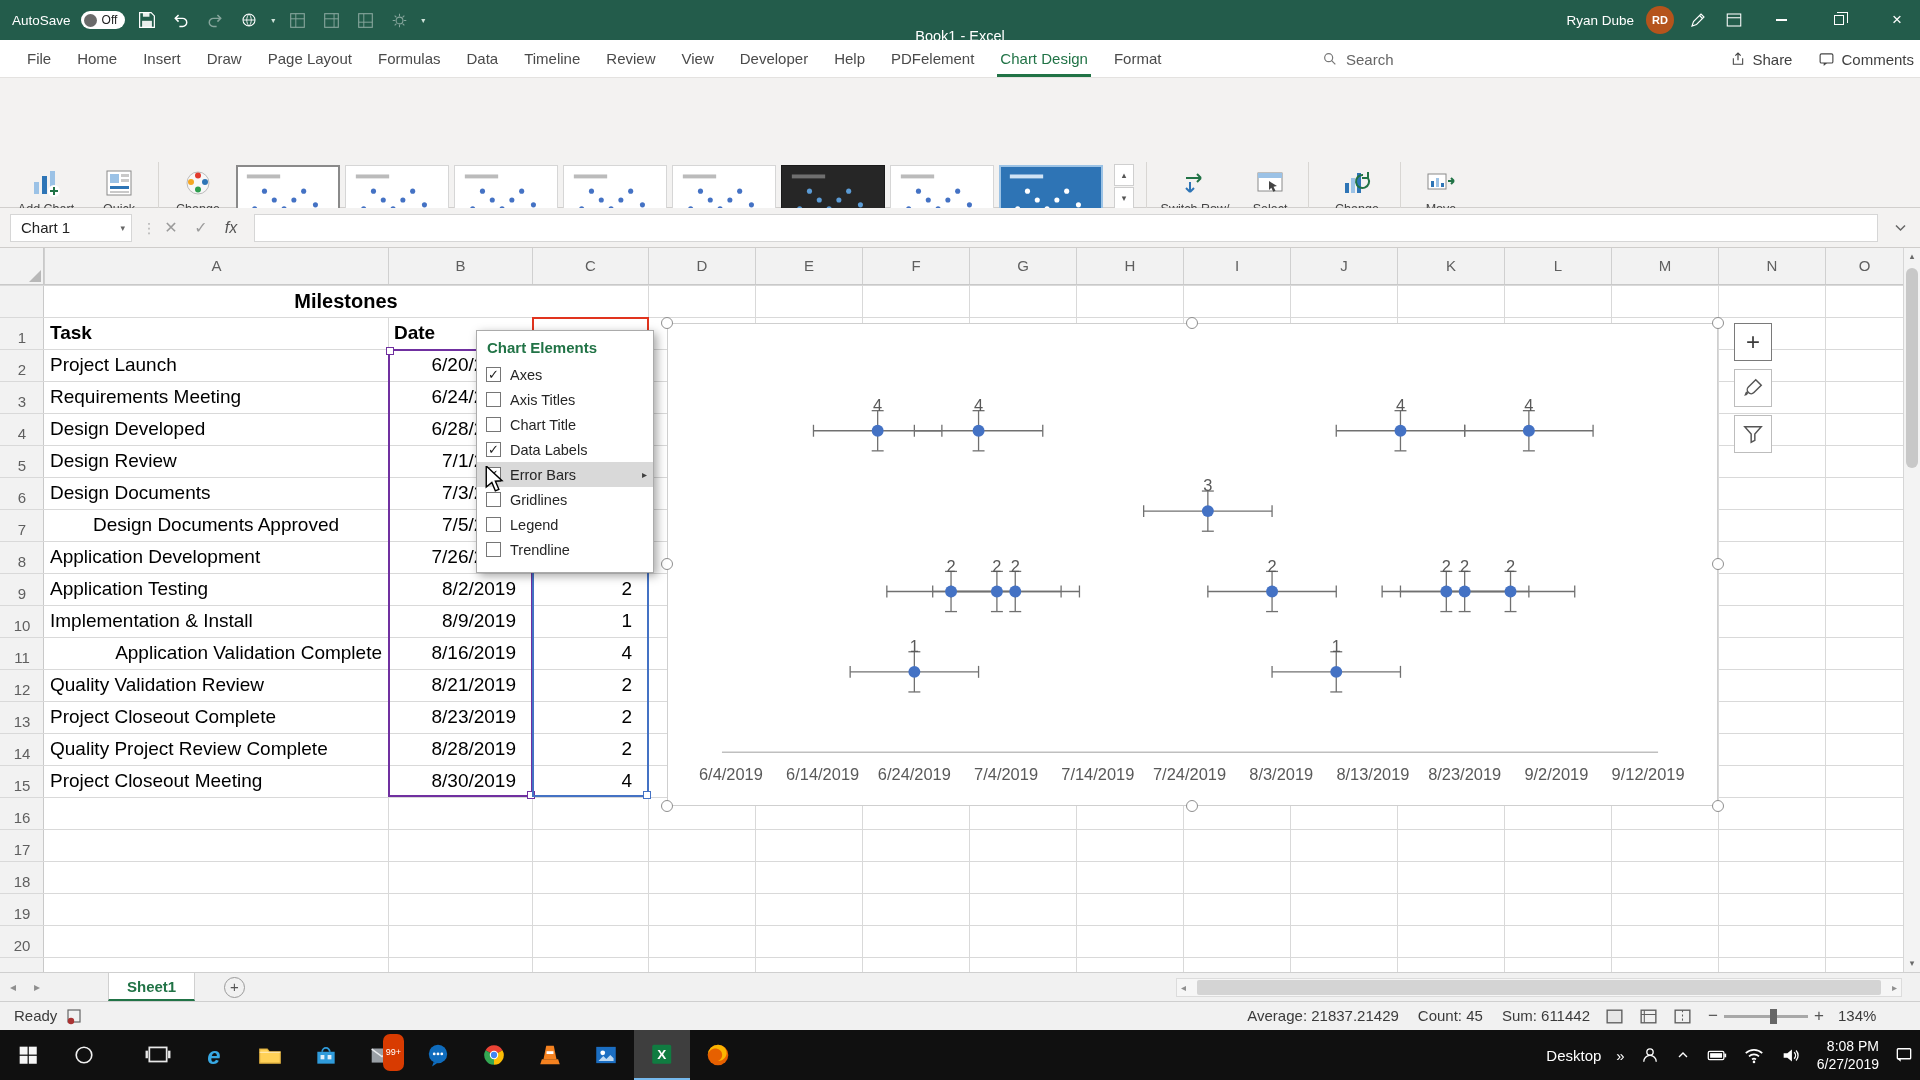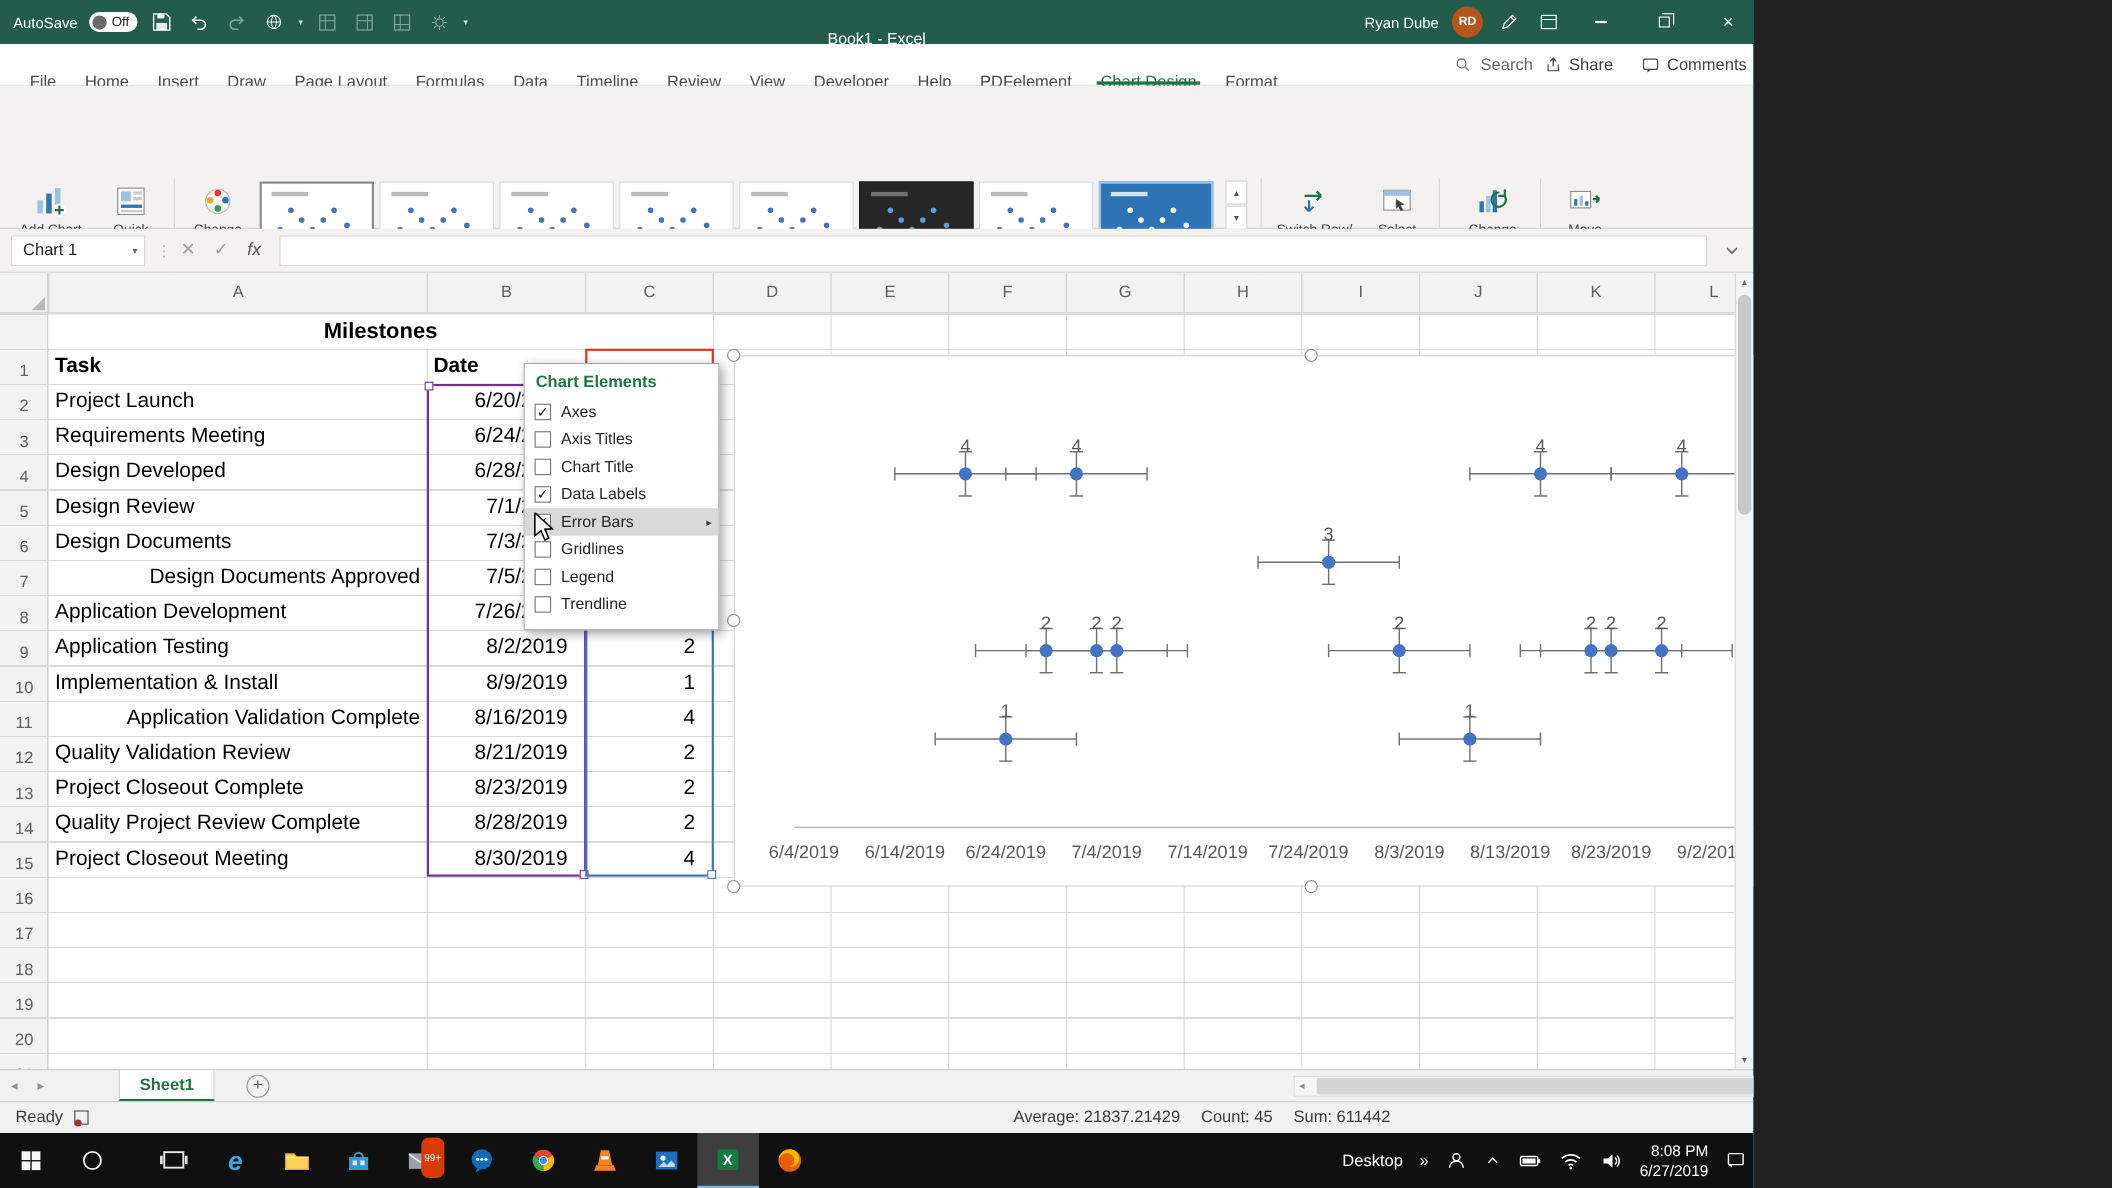--- a/index.html
+++ b/index.html
@@ -1,17 +1,17 @@
 <!DOCTYPE html>
 <html><head>
 <meta charset="utf-8">
 <style>
 *{box-sizing:border-box;margin:0;padding:0}
 body{margin:0;background:#222}
-#root{position:relative;width:1594px;height:1080px;background:#0ea5e9;font-family:"Liberation Sans",sans-serif;overflow:hidden}
+#root{position:relative;width:1920px;height:1080px;background:#0ea5e9;font-family:"Liberation Sans",sans-serif;overflow:hidden}
 svg{display:block;font-family:"Liberation Sans",sans-serif}
 
 #titlebar{position:absolute;left:0;top:0;width:100%;height:40px;background:#235c4b;color:#fff;display:flex;align-items:center}
 #tb-left{display:flex;align-items:center;gap:10px;margin-left:12px;z-index:2}
 .tb-txt{font-size:13.5px}
 #autosave-pill{display:flex;align-items:center;gap:5px;background:#fff;color:#222;border-radius:9px;height:18px;padding:0 8px 0 3px;font-size:12px}
 #autosave-pill .knob{width:13px;height:13px;border-radius:50%;background:#6a6a6a}
 .tb-ic{width:24px;height:24px;display:flex;align-items:center;justify-content:center}
 .dim{opacity:.45}
 .tb-dd{font-size:8px;color:#cfe3da}
@@ -19,21 +19,21 @@
 #tb-right{position:absolute;right:0;top:0;height:40px;display:flex;align-items:center;gap:12px;z-index:2}
 #tb-user{font-size:13.5px}
 #avatar{width:28px;height:28px;border-radius:50%;background:#b5541c;display:flex;align-items:center;justify-content:center;font-size:11px;font-weight:bold}
 .wc{width:46px;height:40px;display:flex;align-items:center;justify-content:center;font-size:17px}
 .wc .minline{width:11px;height:1.6px;background:#fff}
 .wc .restore{width:10px;height:10px;border:1.4px solid #fff;position:relative}
 .wc .restore:before{content:"";position:absolute;left:2px;top:-4px;width:10px;height:10px;border:1.4px solid #fff;border-left:none;border-bottom:none}
 
 #tabrow{position:absolute;left:0;top:40px;width:100%;height:38px;background:#fff;border-bottom:1px solid #e4e2e0}
 #tab-strip{display:flex;margin-left:14px;height:100%}
-.tab{padding:16px 13px;line-height:37px;font-size:15px;color:#4a4a4a;position:relative;white-space:nowrap}
+.tab{padding:0 13px;line-height:37px;font-size:15px;color:#4a4a4a;position:relative;white-space:nowrap}
 .tab.active{color:#217346}
 .tab.active:after{content:"";position:absolute;left:10px;right:10px;bottom:0;height:3px;background:#217346}
 #rb-search{position:absolute;left:1322px;top:0;height:38px;display:flex;align-items:center;gap:8px;color:#666;font-size:15px}
 #rb-right{position:absolute;right:6px;top:0;height:38px;display:flex;gap:26px}
 .rb-act{display:flex;align-items:center;gap:6px;font-size:15px;color:#3f3f3f}
 
 #ribbon{position:absolute;left:0;top:78px;width:100%;height:130px;background:#f3f2f1;border-bottom:1px solid #d1cfcd}
 .rbtn{position:absolute;top:82px;height:106px;display:flex;flex-direction:column;align-items:center;padding-top:5px;font-size:12.5px;color:#444;line-height:1.3;text-align:center}
 .rbtn .ric{height:36px;display:flex;align-items:center}
 .dd-arrow{font-size:8px;color:#666}
@@ -552,21 +552,21 @@
         <div class="cellt" style="left: 532px; top: 133px; width: 108px; text-align: right; padding-right: 8px;">1</div>
         <div class="cellt" style="left: 50px; top: 165px; width: 332px; text-align: left;">Design Developed</div>
         <div class="cellt" style="left: 388px; top: 165px; width: 136px; text-align: right; padding-right: 8px;">6/28/2019</div>
         <div class="cellt" style="left: 532px; top: 165px; width: 108px; text-align: right; padding-right: 8px;">2</div>
         <div class="cellt" style="left: 50px; top: 197px; width: 332px; text-align: left;">Design Review</div>
         <div class="cellt" style="left: 388px; top: 197px; width: 136px; text-align: right; padding-right: 8px;">7/1/2019</div>
         <div class="cellt" style="left: 532px; top: 197px; width: 108px; text-align: right; padding-right: 8px;">4</div>
         <div class="cellt" style="left: 50px; top: 229px; width: 332px; text-align: left;">Design Documents</div>
         <div class="cellt" style="left: 388px; top: 229px; width: 136px; text-align: right; padding-right: 8px;">7/3/2019</div>
         <div class="cellt" style="left: 532px; top: 229px; width: 108px; text-align: right; padding-right: 8px;">2</div>
-        <div class="cellt" style="left: 50px; top: 261px; width: 332px; text-align: right;">Design Documents Approved</div>
+        <div class="cellt" style="left: 50px; top: 261px; width: 332px; text-align: center;">Design Documents Approved</div>
         <div class="cellt" style="left: 388px; top: 261px; width: 136px; text-align: right; padding-right: 8px;">7/5/2019</div>
         <div class="cellt" style="left: 532px; top: 261px; width: 108px; text-align: right; padding-right: 8px;">2</div>
         <div class="cellt" style="left: 50px; top: 293px; width: 332px; text-align: left;">Application Development</div>
         <div class="cellt" style="left: 388px; top: 293px; width: 136px; text-align: right; padding-right: 8px;">7/26/2019</div>
         <div class="cellt" style="left: 532px; top: 293px; width: 108px; text-align: right; padding-right: 8px;">3</div>
         <div class="cellt" style="left: 50px; top: 325px; width: 332px; text-align: left;">Application Testing</div>
         <div class="cellt" style="left: 388px; top: 325px; width: 136px; text-align: right; padding-right: 8px;">8/2/2019</div>
         <div class="cellt" style="left: 532px; top: 325px; width: 108px; text-align: right; padding-right: 8px;">2</div>
         <div class="cellt" style="left: 50px; top: 357px; width: 332px; text-align: left;">Implementation &amp; Install</div>
         <div class="cellt" style="left: 388px; top: 357px; width: 136px; text-align: right; padding-right: 8px;">8/9/2019</div>

